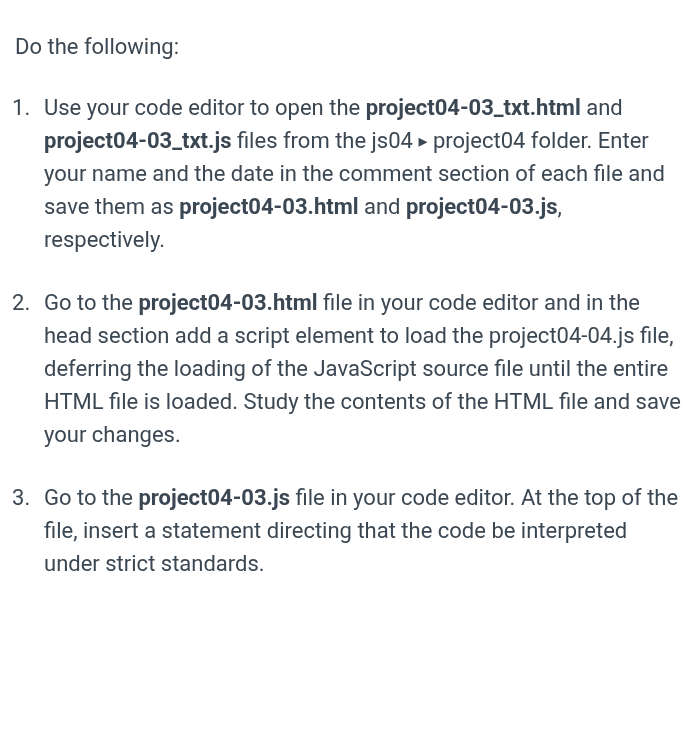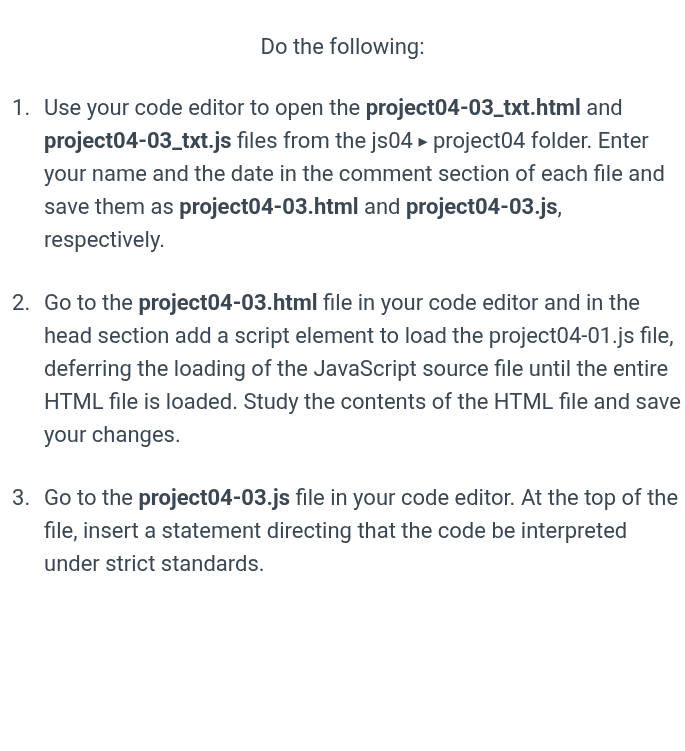--- a/index.html
+++ b/index.html
@@ -11,22 +11,21 @@
       font-family: -apple-system, BlinkMacSystemFont, "Segoe UI", Roboto, "Helvetica Neue", Arial, sans-serif;
       color: #3b4752;
       background: #ffffff;
       width: 685px;
       padding: 30px 0 30px 0;
       font-size: 22px;
       line-height: 1.5;
     }
     .intro {
       margin-bottom: 28px;
-      padding-left: 0;
-      text-align: center;
+      padding-left: 15px;
     }
     ol {
       list-style: none;
       counter-reset: item;
       padding-left: 12px;
     }
     li {
       counter-increment: item;
       position: relative;
       padding-left: 32px;
@@ -49,15 +48,15 @@
       top: -2px;
     }
   </style>
 </head>
 <body>
 
 <p class="intro">Do the following:</p>
 
 <ol>
   <li><span>Use your code editor to open the </span><span class="bold">project04-03_txt.html</span><span> and </span><span class="bold">project04-03_txt.js</span><span> files from the js04 </span><span class="arrow">▸</span><span> project04 folder. Enter your name and the date in the comment section of each file and save them as </span><span class="bold">project04-03.html</span><span> and </span><span class="bold">project04-03.js</span><span>, respectively.</span></li>
-  <li><span>Go to the </span><span class="bold">project04-03.html</span><span> file in your code editor and in the head section add a script element to load the project04-01.js file, deferring the loading of the JavaScript source file until the entire HTML file is loaded. Study the contents of the HTML file and save your changes.</span></li>
+  <li><span>Go to the </span><span class="bold">project04-03.html</span><span> file in your code editor and in the head section add a script element to load the project04-04.js file, deferring the loading of the JavaScript source file until the entire HTML file is loaded. Study the contents of the HTML file and save your changes.</span></li>
   <li><span>Go to the </span><span class="bold">project04-03.js</span><span> file in your code editor. At the top of the file, insert a statement directing that the code be interpreted under strict standards.</span></li>
 </ol>
 
 </body></html>

